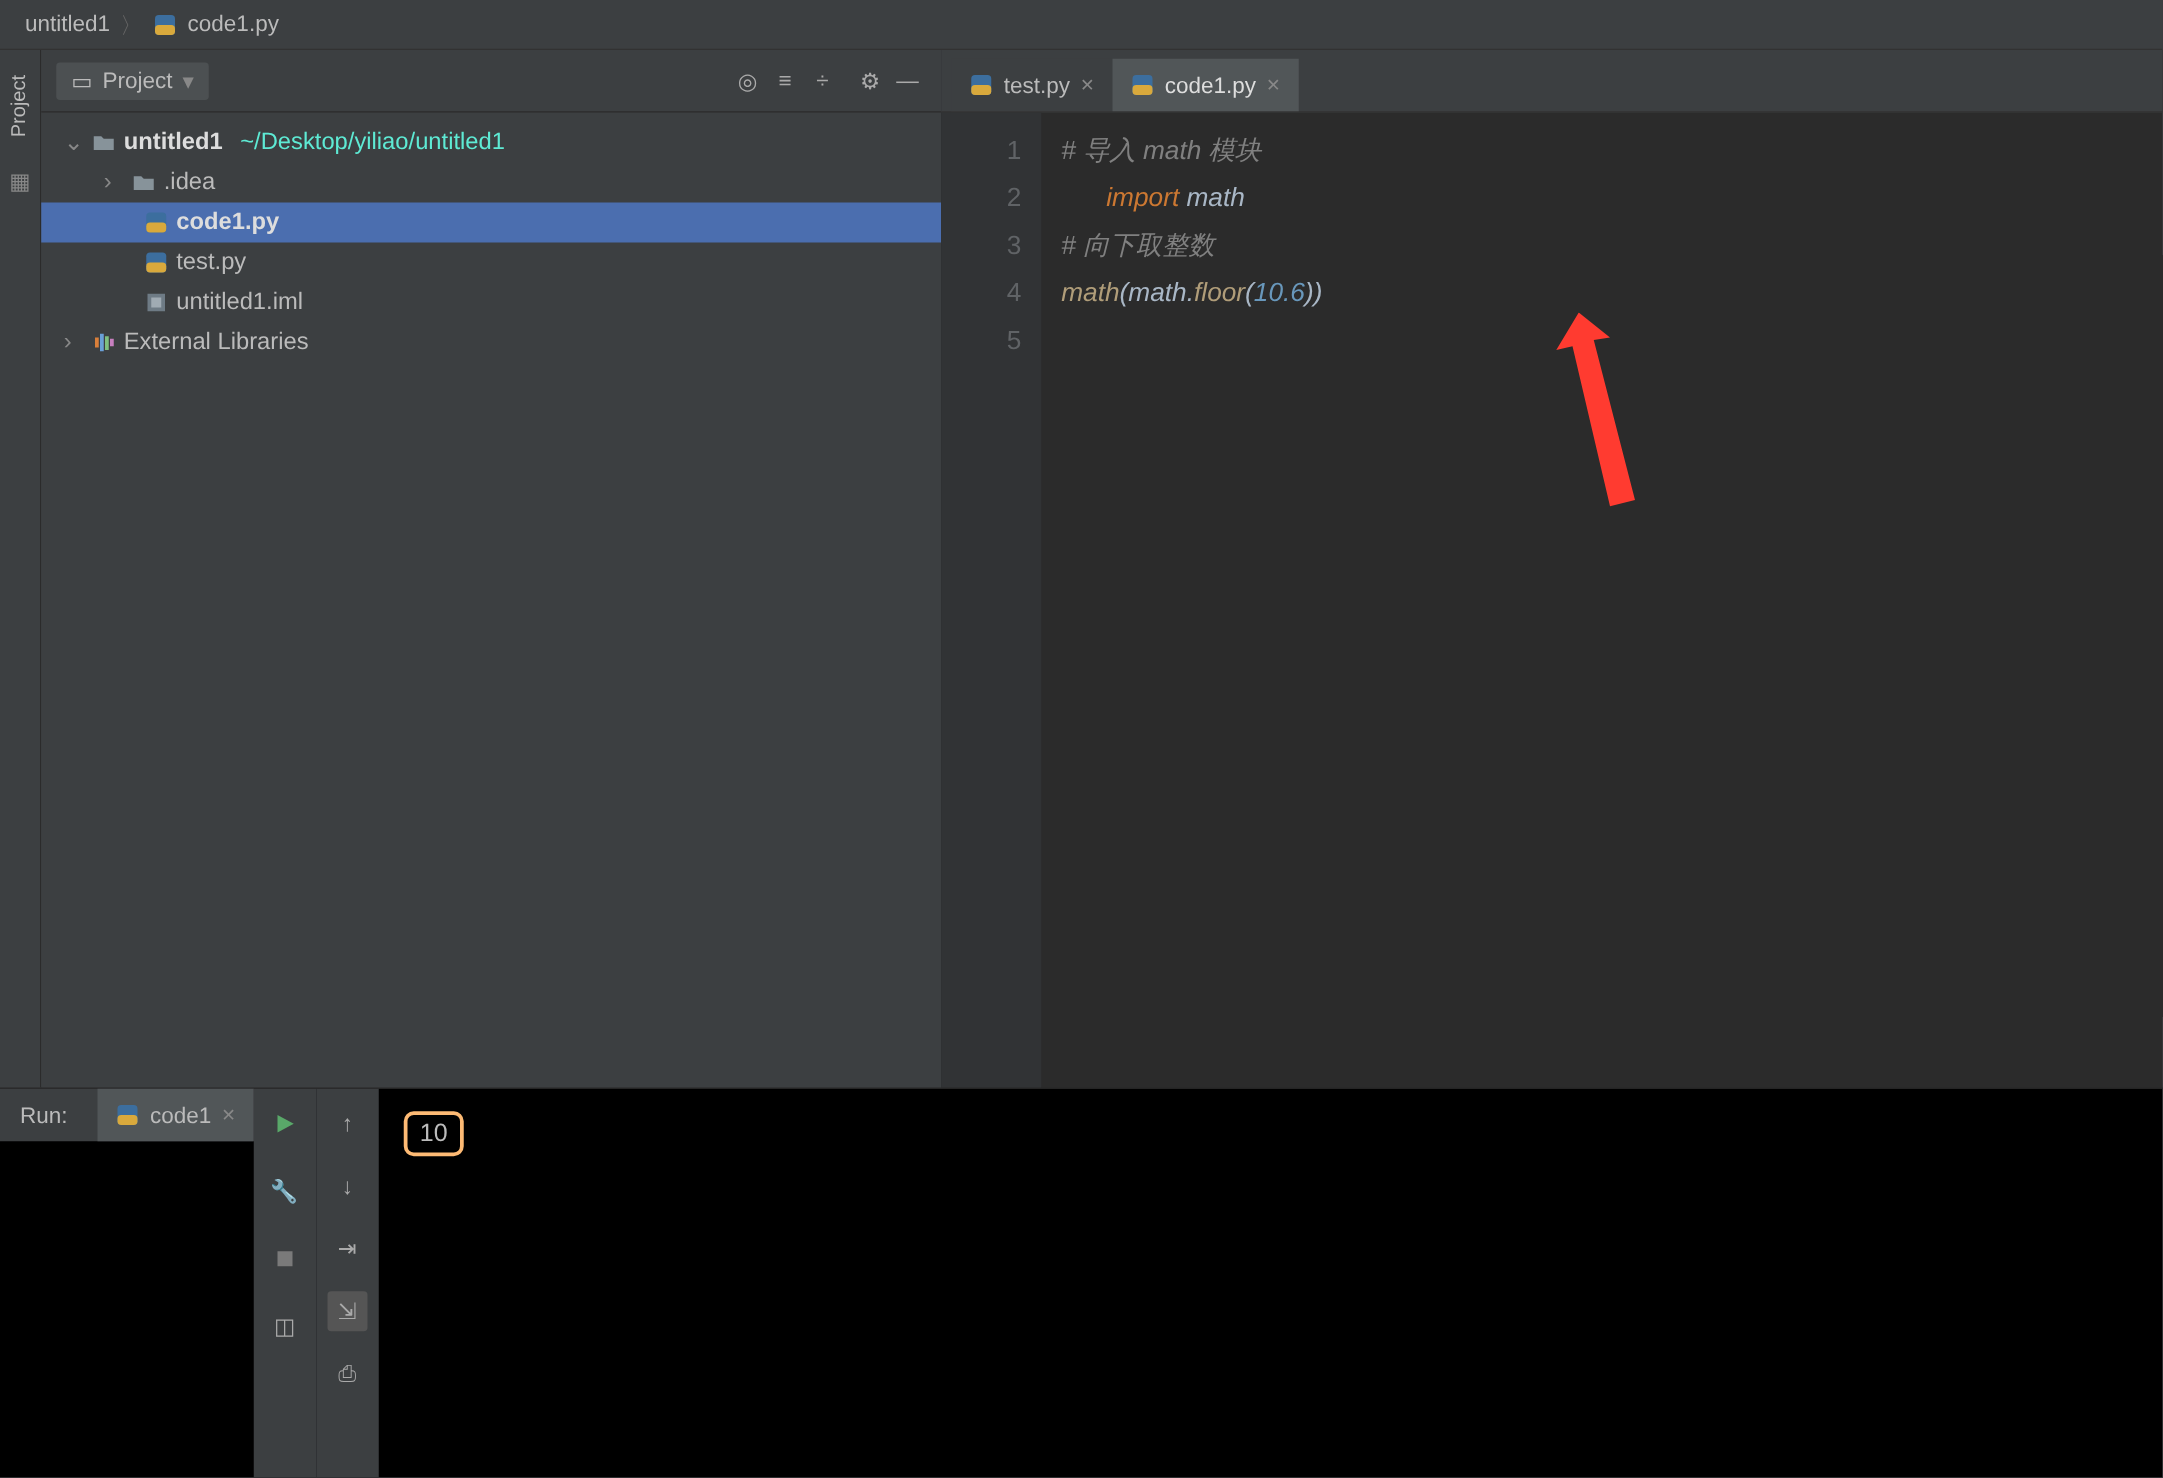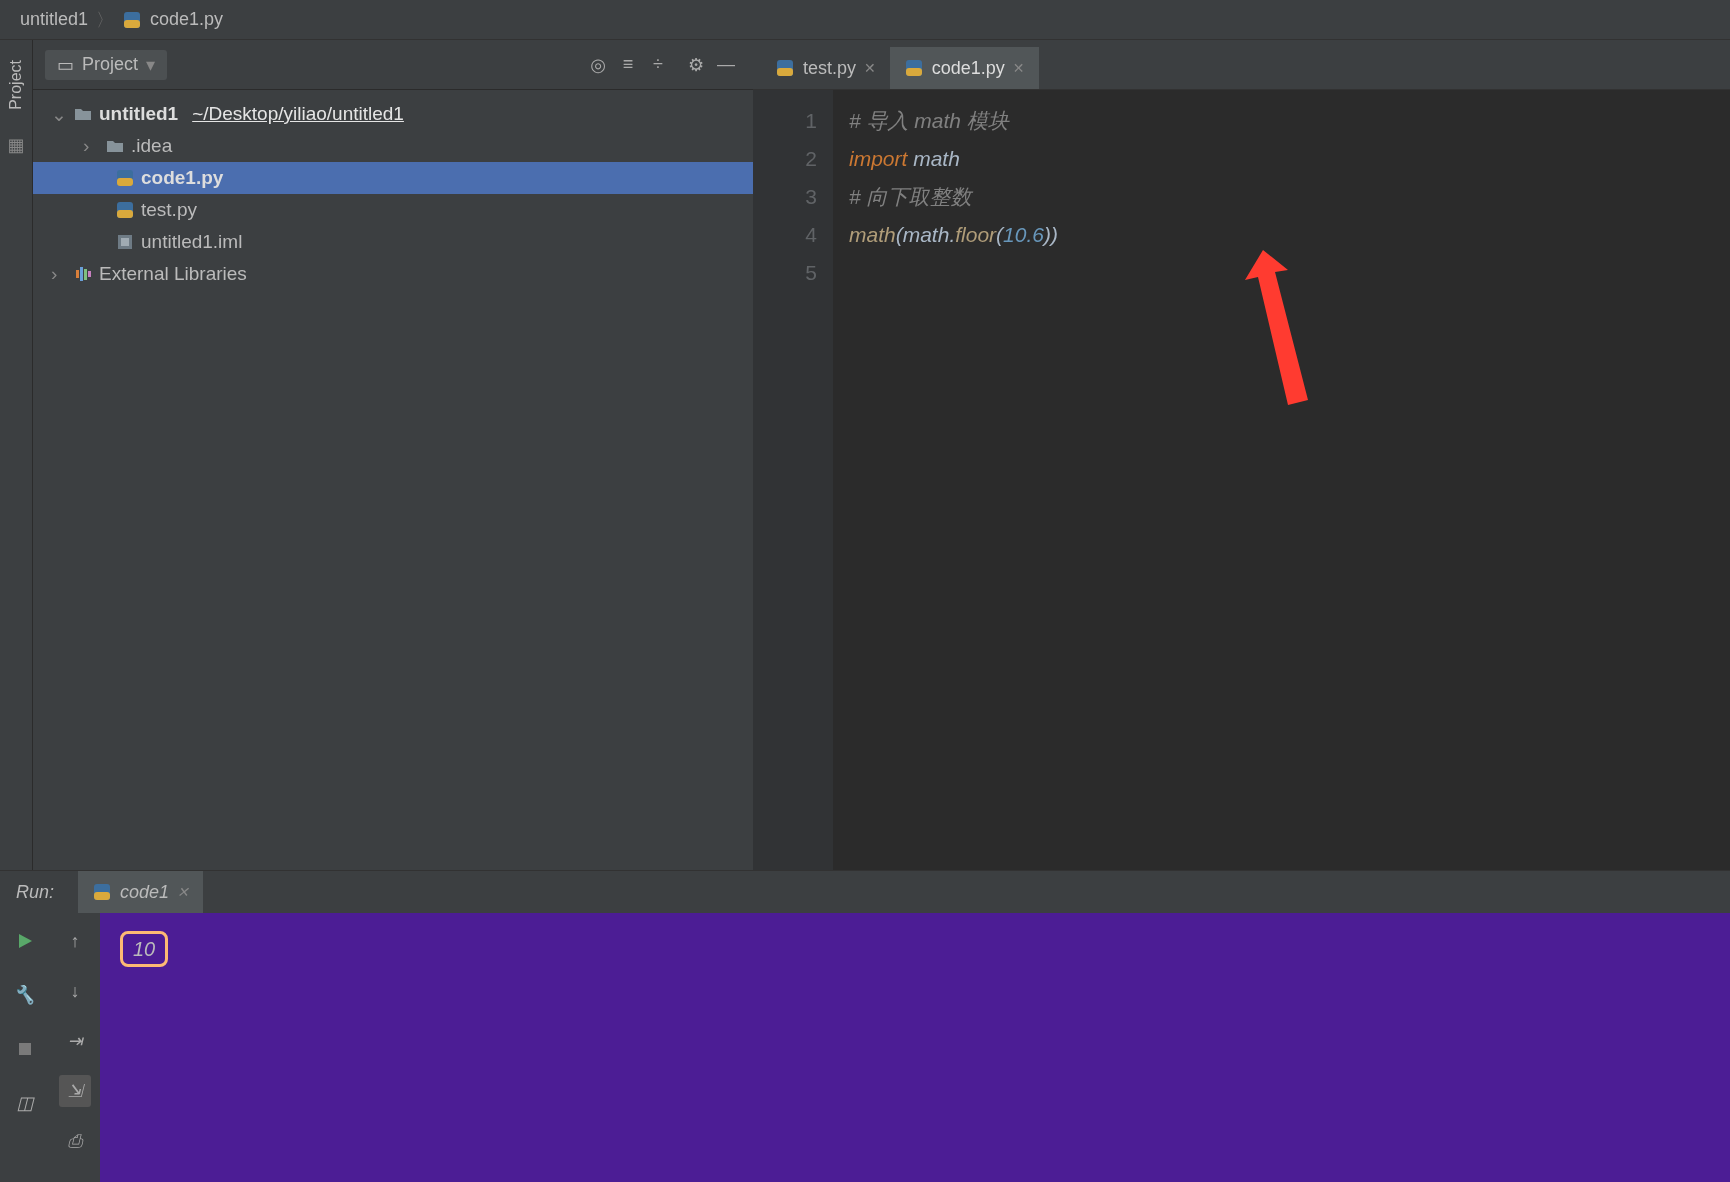--- a/index.html
+++ b/index.html
@@ -16,39 +16,39 @@
 .project-header .icon-btn { width:30px; height:30px; display:flex; align-items:center; justify-content:center; color:#aaa; cursor:pointer; }
 .tree { flex:1; padding:8px 0; font-size:19px; }
 .tree-row { display:flex; align-items:center; height:32px; padding-left:12px; gap:6px; cursor:pointer; }
 .tree-row.selected { background:#4b6eaf; color:#fff; }
 .tree-row .indent1 { width:32px; }
 .tree-row .indent2 { width:64px; }
 .tree-row .indent0 { width:0; }
 .tree-row .arrow { width:16px; display:inline-block; color:#888; }
 .tree-row .icon { width:20px; display:inline-flex; align-items:center; justify-content:center; }
 .tree-row .bold { font-weight:600; color:#ddd; }
-.tree-row .path { color:#e5e5e5; margin-left:8px;text-decoration:underline; }
+.tree-row .path { color:#5eead4; margin-left:8px; }
 .editor-area { flex:1; background:#2b2b2b; display:flex; flex-direction:column; }
 .tab-bar { height:50px; background:#3c3f41; display:flex; align-items:flex-end; padding-left:8px; border-bottom:1px solid #323232; }
 .tab { height:42px; padding:0 14px; display:flex; align-items:center; gap:8px; background:#3c3f41; color:#bbb; cursor:pointer; font-size:18px; }
 .tab.active { background:#515658; color:#ddd; }
 .tab .close { color:#888; font-size:14px; }
 .editor { flex:1; display:flex; font-family:"Menlo","Consolas",monospace; font-size:21px; line-height:38px; position:relative; }
 .gutter { width:80px; background:#313335; color:#606366; text-align:right; padding:12px 16px 0 0; }
 .gutter div { height:38px; }
 .code { flex:1; padding:12px 0 0 16px; position:relative; }
 .code-line { height:38px; white-space:pre;font-style:italic; }
 .c-comment { color:#808080; }
-.c-keyword { color:#cc7832; }
+.c-keyword { color:#cc7832;margin-left:36px; }
 .c-ident { color:#a9b7c6; }
 .c-call { color:#b09d79; }
 .c-num { color:#6897bb; }
 .c-paren { color:#a9b7c6; }
 .arrow-overlay { position:absolute; left:400px; top:160px; pointer-events:none; }
-.run-panel { height:312px; background:#4c1d95; border-top:1px solid #323232; display:flex; flex-direction:column;font-style:italic; }
+.run-panel { height:312px; background:#000000; border-top:1px solid #323232; display:flex; flex-direction:row; }
 .run-header { height:42px; background:#3c3f41; display:flex; align-items:center; padding-left:16px; gap:24px; font-size:18px; }
 .run-header .run-tab { display:flex; align-items:center; gap:8px; background:#515658; padding:4px 14px; height:100%; }
 .run-header .run-tab .close { color:#888; font-size:14px; }
 .run-body { flex:1; display:flex; }
 .run-gutter-left { width:50px; background:#3c3f41; display:flex; flex-direction:column; align-items:center; padding-top:12px; gap:22px; }
 .run-gutter-right { width:50px; background:#3c3f41; display:flex; flex-direction:column; align-items:center; padding-top:12px; gap:18px; }
 .run-gutter-left .gbtn, .run-gutter-right .gbtn { width:32px; height:32px; display:flex; align-items:center; justify-content:center; color:#aaa; cursor:pointer; }
 .gbtn.active-bg { background:#555; border-radius:3px; }
 .console { flex:1; padding:14px 20px; font-family:"Menlo","Consolas",monospace; font-size:20px; line-height:36px; color:#bbb; }
 .console .link { color:#6aa0d8; text-decoration:underline; }

